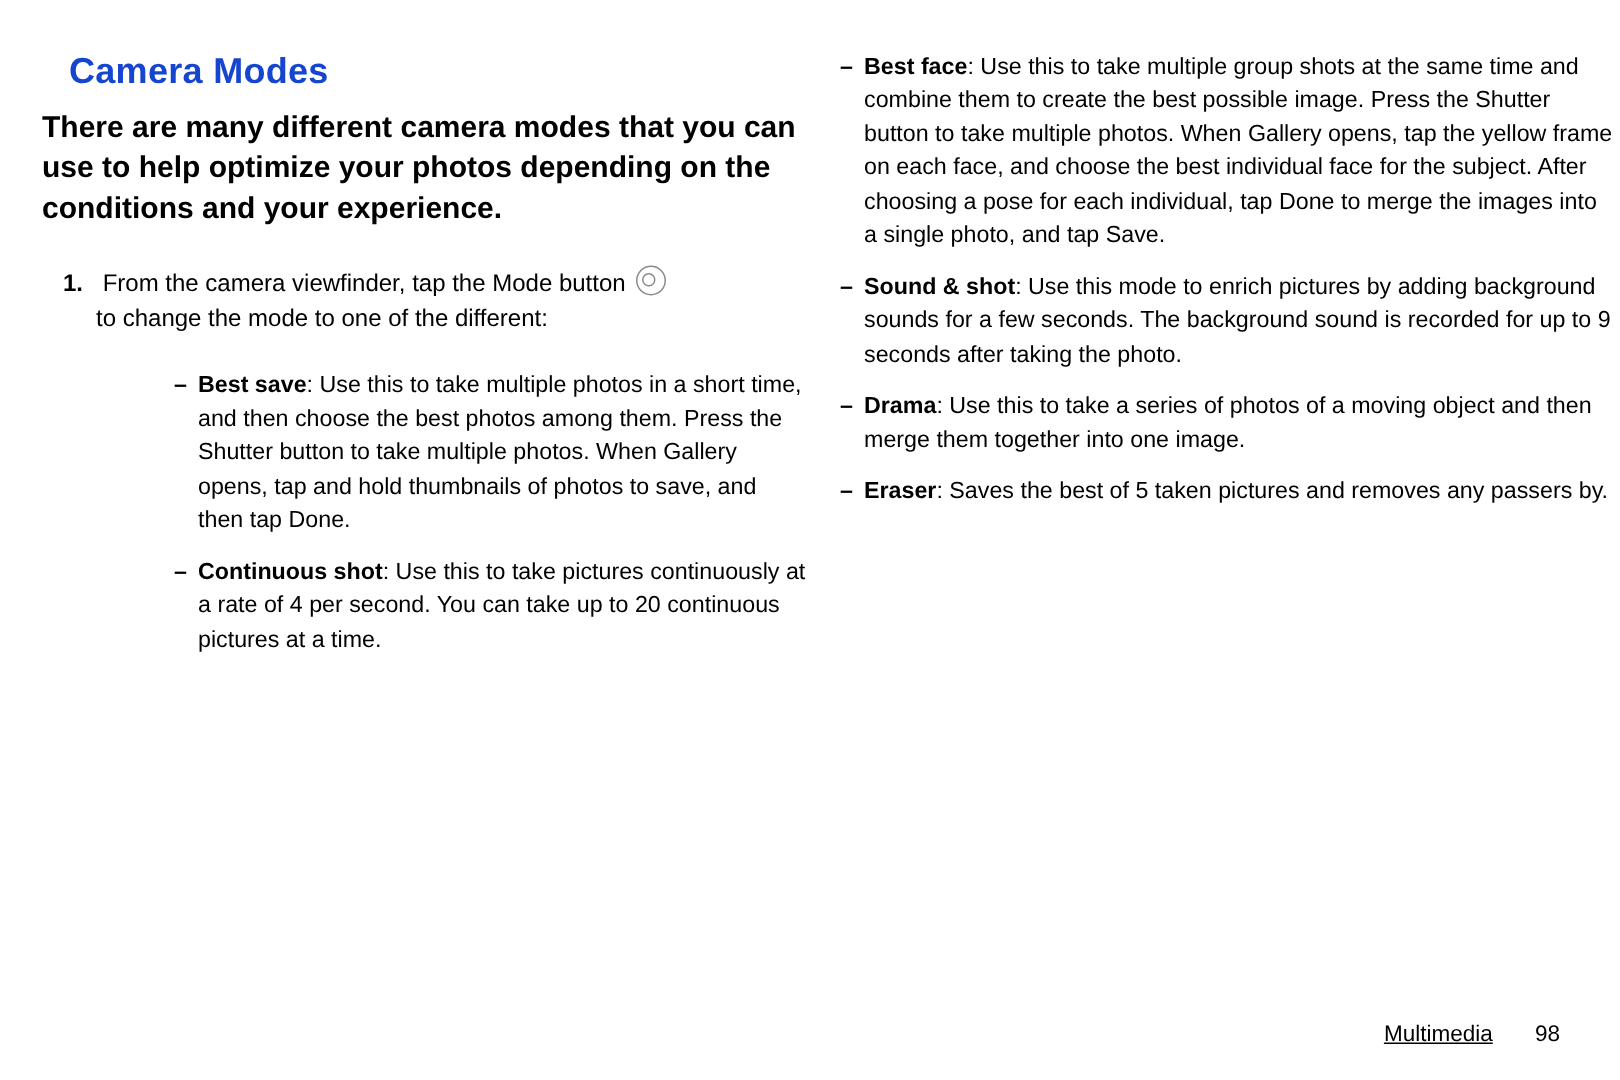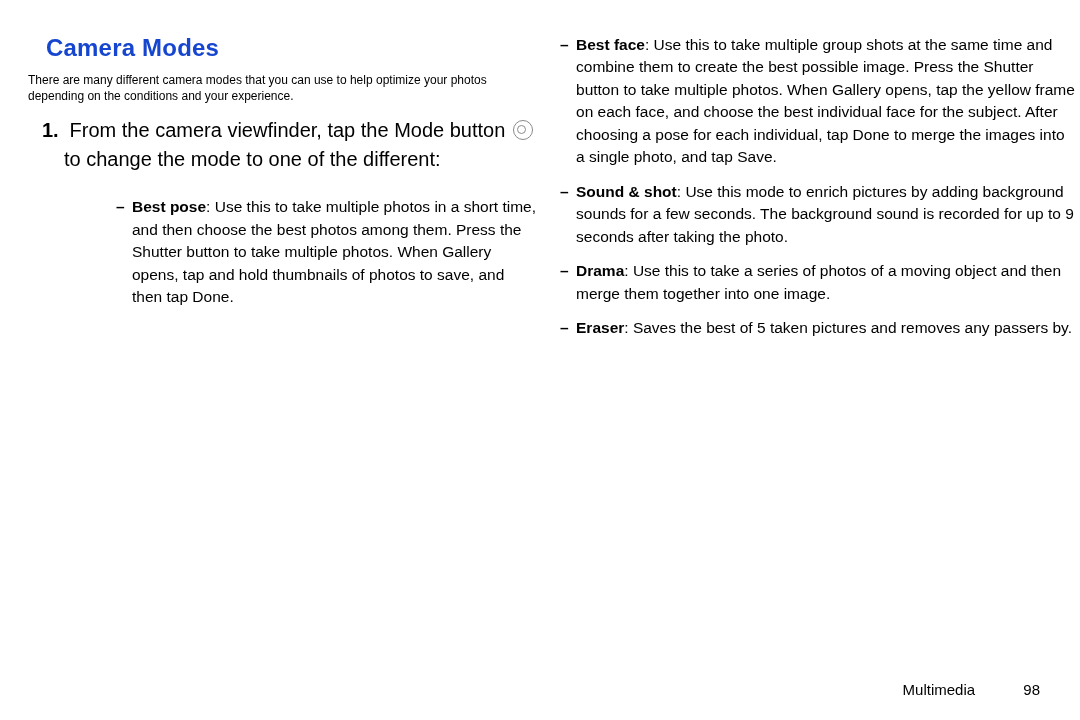--- a/index.html
+++ b/index.html
@@ -35,27 +35,28 @@
   }
   h2.section-title {
     font-family: Arial, Helvetica, sans-serif;
     font-weight: 900;
     font-size: 24px;
     color: #1646cf;
     margin: 0 0 10px 22px;
     letter-spacing: 0.2px;
   }
   .intro {
-    font-size: 12px;
+    font-size: 20px;
     line-height: 1.35;
-    margin: 0 0 12px 4px;
+    margin: 0 0 24px 4px;
+    font-weight: bold;
   }
   .step {
     margin: 6px 0 6px 40px;
-    font-size: 20px;
+    font-size: 16px;
     line-height: 1.45;
   }
   .step .num {
     font-weight: 700;
     display: inline-block;
     width: 22px;
     margin-left: -22px;
   }
   .mode-icon {
     display: inline-block;
@@ -98,41 +99,42 @@
     margin-top: 0;
   }
   .b { font-weight: 700; }
   .footer {
     position: absolute;
     bottom: 22px;
     right: 40px;
     font-size: 15px;
     color: #000;
   }
-  .footer .sec { margin-right: 44px; }
+  .footer .sec { margin-right: 24px; text-decoration: underline; }
 </style>
 </head>
 <body>
 
 <div class="page">
   <div class="columns">
 
     <div class="col">
       <h2 class="section-title">Camera Modes</h2>
       <p class="intro">There are many different camera modes that you can use to help optimize your photos depending on the conditions and your experience.</p>
 
       <div class="step">
         <span class="num">1.</span>
         <span>From the camera viewfinder, tap the Mode button</span>
         <span class="mode-icon"></span><br>
         <span>to change the mode to one of the different:</span>
       </div>
 
       <ul class="modes">
-        <li><span class="b">Best pose</span><span>: Use this to take multiple photos in a short time, and then choose the best photos among them. Press the Shutter button to take multiple photos. When Gallery opens, tap and hold thumbnails of photos to save, and then tap Done.</span></li>
+        <li><span class="b">Best save</span><span>: Use this to take multiple photos in a short time, and then choose the best photos among them. Press the Shutter button to take multiple photos. When Gallery opens, tap and hold thumbnails of photos to save, and then tap Done.</span></li>
+        <li><span class="b">Continuous shot</span><span>: Use this to take pictures continuously at a rate of 4 per second. You can take up to 20 continuous pictures at a time.</span></li>
       </ul>
     </div>
 
     <div class="col col-right">
       <ul class="modes">
         <li><span class="b">Best face</span><span>: Use this to take multiple group shots at the same time and combine them to create the best possible image. Press the Shutter button to take multiple photos. When Gallery opens, tap the yellow frame on each face, and choose the best individual face for the subject. After choosing a pose for each individual, tap Done to merge the images into a single photo, and tap Save.</span></li>
         <li><span class="b">Sound &amp; shot</span><span>: Use this mode to enrich pictures by adding background sounds for a few seconds. The background sound is recorded for up to 9 seconds after taking the photo.</span></li>
         <li><span class="b">Drama</span><span>: Use this to take a series of photos of a moving object and then merge them together into one image.</span></li>
         <li><span class="b">Eraser</span><span>: Saves the best of 5 taken pictures and removes any passers by.</span></li>
       </ul>

